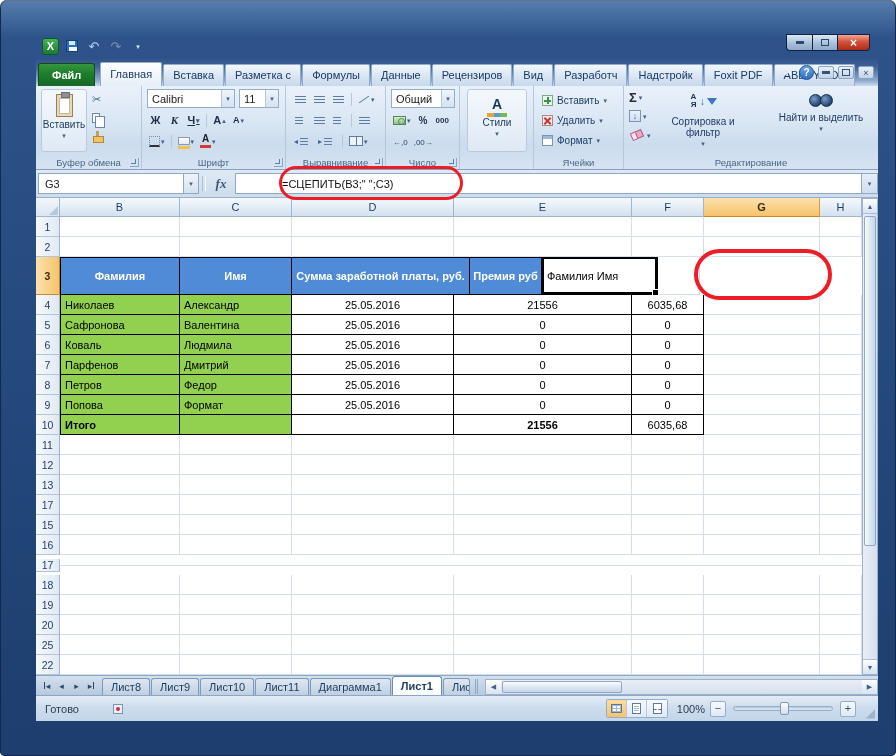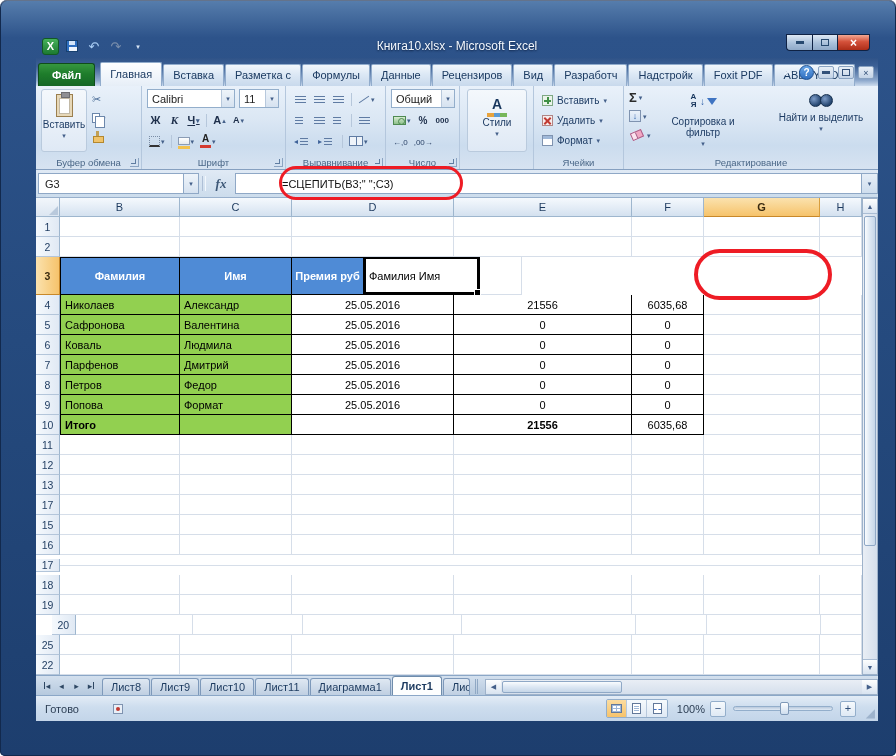--- a/index.html
+++ b/index.html
@@ -205,21 +205,20 @@
       <span class="app-icon">X</span>
       <span class="qbtn">
           <span class="save-icon"></span>
         </span>
       <span class="qbtn undo">↶</span>
       <span class="qbtn redo">↷</span>
       <span class="qbtn">
           <span class="dd light">▾</span>
         </span>
     </div>
-    <div class="title-text">Книга10.xlsx - Microsoft Excel</div>
     <div class="winbtns">
       <span class="winbtn min">
           <i class="mini-bar"></i>
         </span>
       <span class="winbtn max">
           <i class="rest-sq"></i>
         </span>
       <span class="winbtn close">×</span>
     </div>
   </div>
@@ -511,20 +510,21 @@
           <div class="cell" style="width: 162px;"></div>
           <div class="cell" style="width: 178px;"></div>
           <div class="cell" style="width: 72px;"></div>
           <div class="cell" style="width: 116px;"></div>
           <div class="cell" style="width: 42px;"></div>
         </div>
         <div class="grow" style="height: 38px;">
           <div class="rowhdr sel" style="width: 24px;">3</div>
           <div class="cell tb tbl tbt th" style="width: 120px;">Фамилия</div>
           <div class="cell tb tbt th" style="width: 112px;">Имя</div>
+          <div class="cell tb tbt th" style="width: 178px;">Сумма заработной платы, руб.</div>
           <div class="cell tb tbt th" style="width: 72px;">Премия руб</div>
           <div class="cell selcell" style="width: 116px;">Фамилия Имя</div>
           <div class="cell" style="width: 42px;"></div>
         </div>
         <div class="grow" style="height: 20px;">
           <div class="rowhdr" style="width: 24px;">4</div>
           <div class="cell tb tbl green" style="width: 120px;">Николаев</div>
           <div class="cell tb green" style="width: 112px;">Александр</div>
           <div class="cell tb ctr" style="width: 162px;">25.05.2016</div>
           <div class="cell tb ctr" style="width: 178px;">21556</div>
@@ -675,21 +675,21 @@
         <div class="grow" style="height: 20px;">
           <div class="rowhdr" style="width: 24px;">19</div>
           <div class="cell" style="width: 120px;"></div>
           <div class="cell" style="width: 112px;"></div>
           <div class="cell" style="width: 162px;"></div>
           <div class="cell" style="width: 178px;"></div>
           <div class="cell" style="width: 72px;"></div>
           <div class="cell" style="width: 116px;"></div>
           <div class="cell" style="width: 42px;"></div>
         </div>
-        <div class="grow" style="height: 20px; padding-left: 16px;">
+        <div class="grow" style="height: 20px;">
           <div class="rowhdr" style="width: 24px;">20</div>
           <div class="cell" style="width: 120px;"></div>
           <div class="cell" style="width: 112px;"></div>
           <div class="cell" style="width: 162px;"></div>
           <div class="cell" style="width: 178px;"></div>
           <div class="cell" style="width: 72px;"></div>
           <div class="cell" style="width: 116px;"></div>
           <div class="cell" style="width: 42px;"></div>
         </div>
         <div class="grow" style="height: 20px;">

